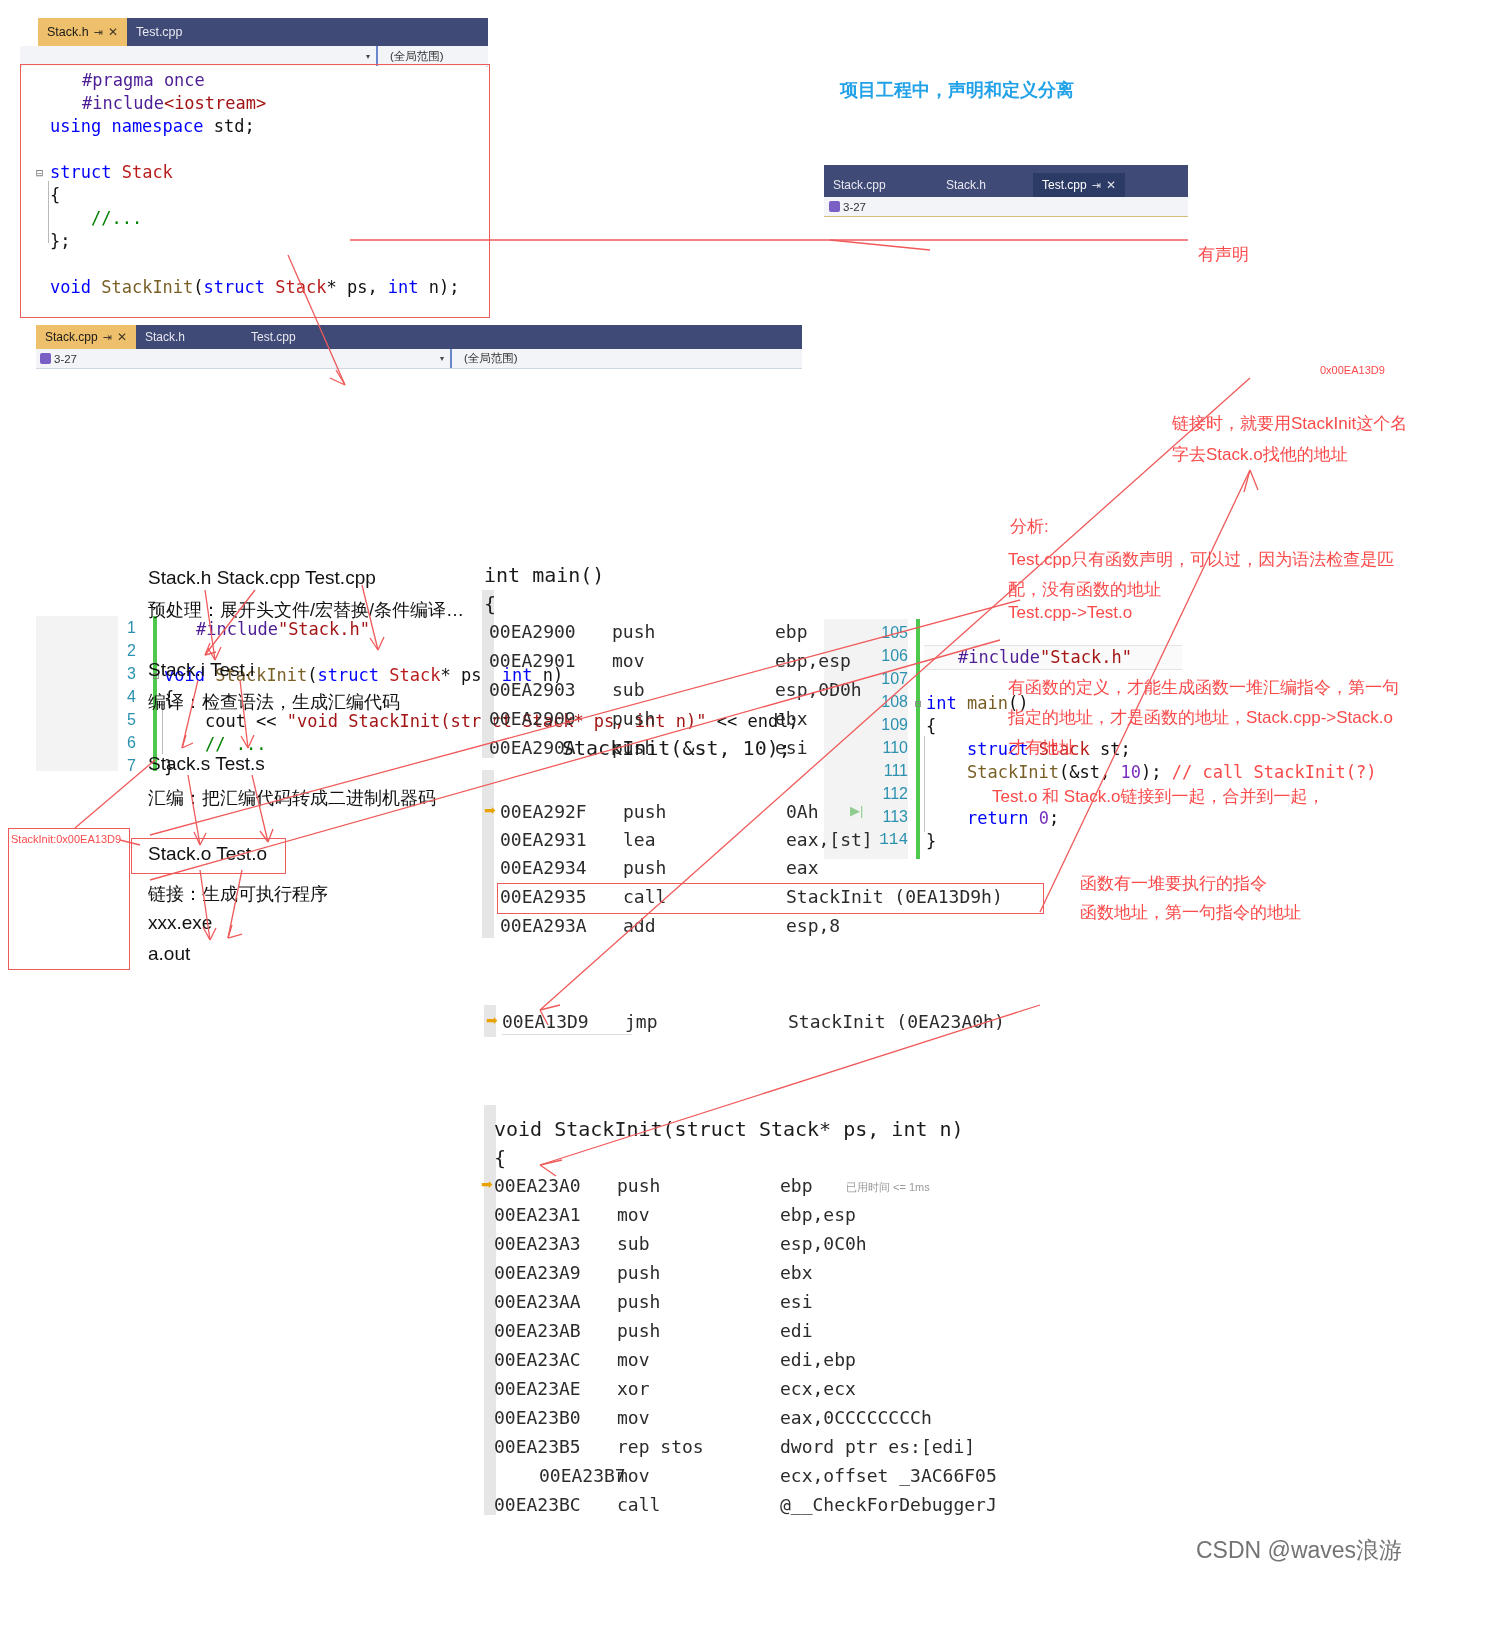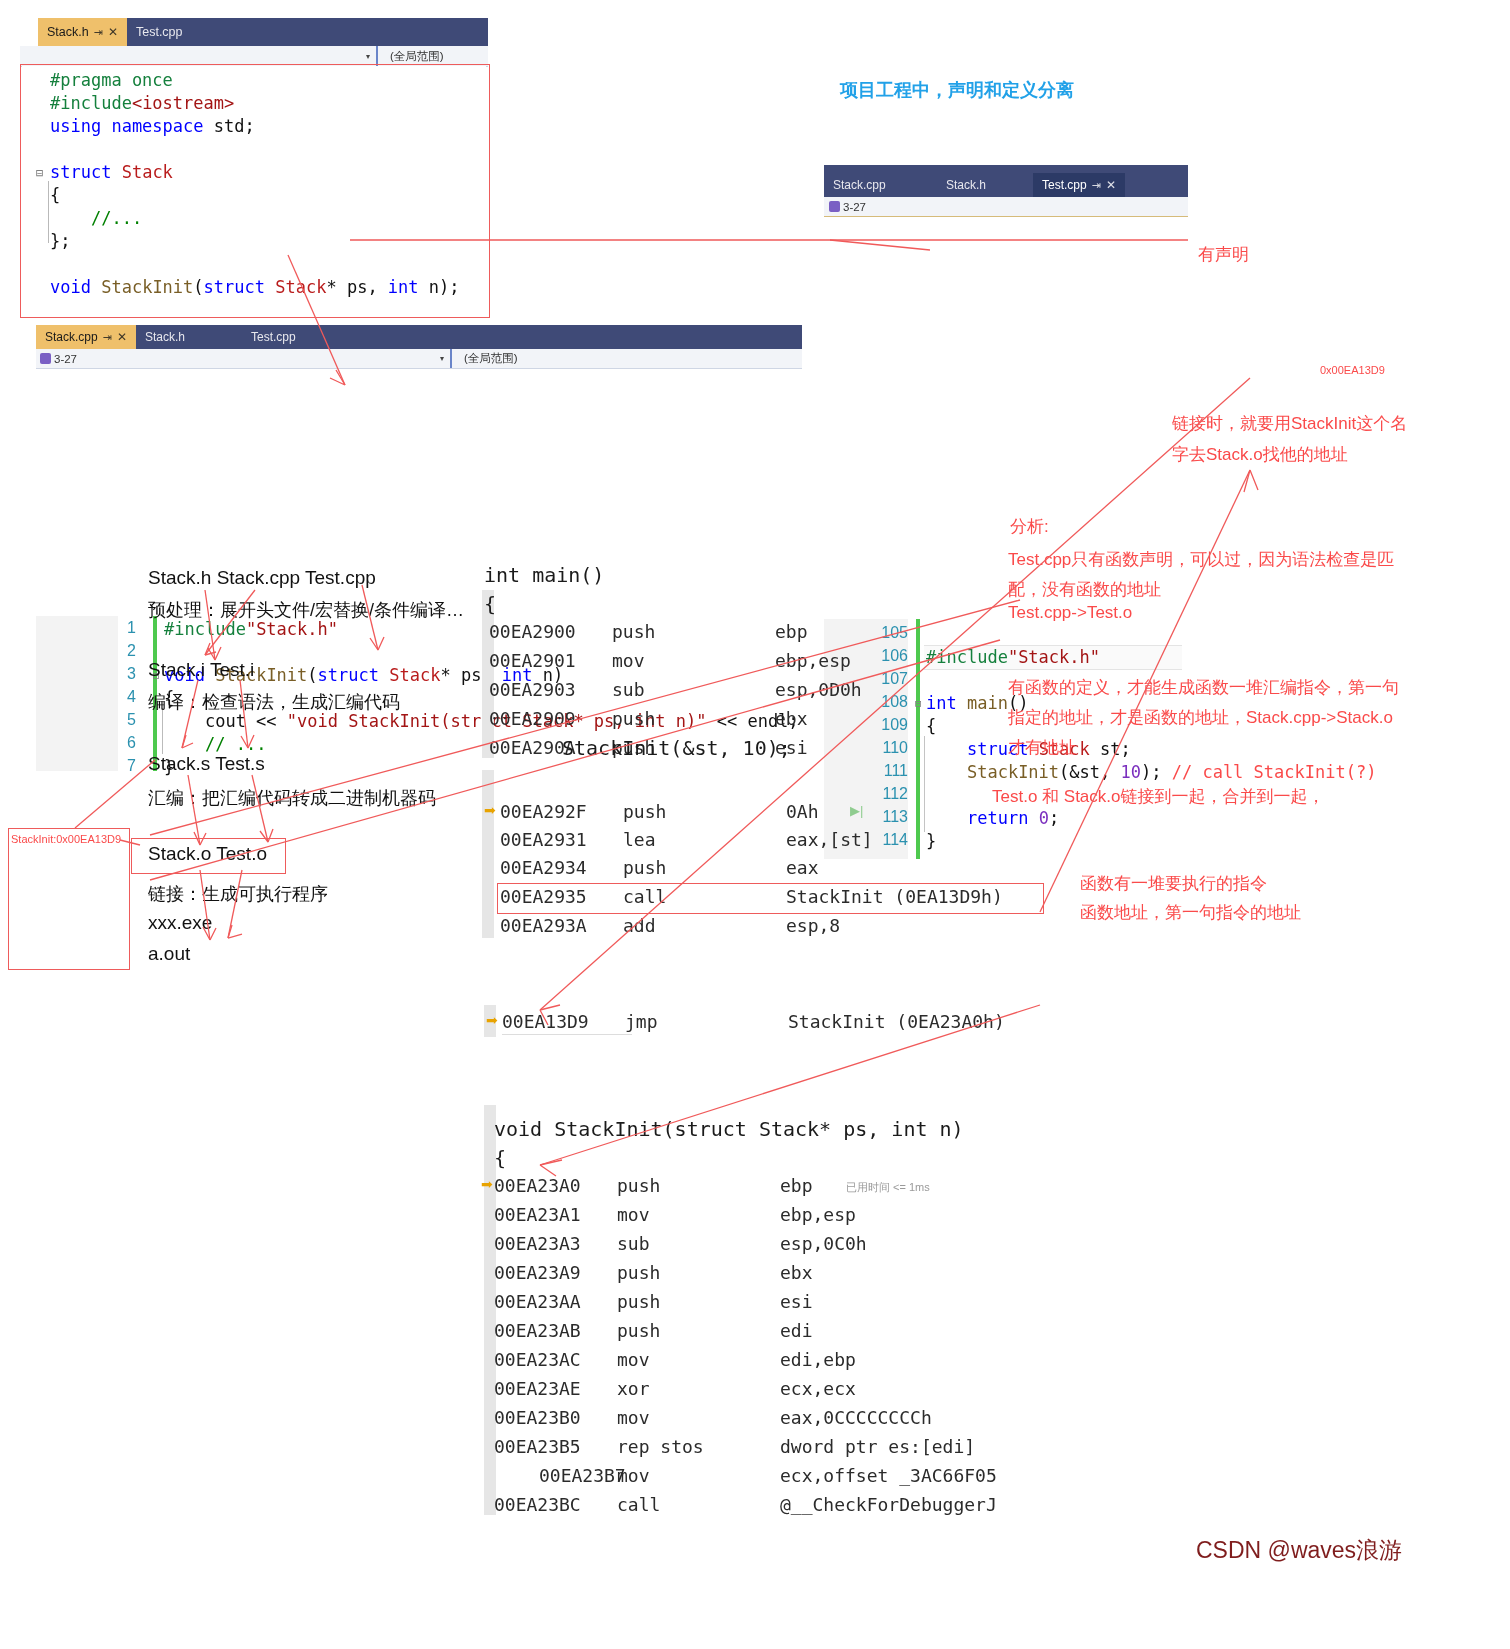--- a/index.html
+++ b/index.html
@@ -23,38 +23,38 @@
   .codearea{background:#ffffff;position:relative;}
   .gutter{position:absolute;left:0;top:0;bottom:0;background:#f3f3f3;}
   .greenbar{position:absolute;top:0;bottom:0;width:4px;background:#4ec94e;}
   .ln{position:absolute;text-align:right;color:#2b91af;font-size:16px;}
   .cl{position:absolute;white-space:pre;font-size:17px;color:#111;}
   .k{color:#0000ff;}
   .ty{color:#b91c1c;}
   .str{color:#a31515;}
   .cmt{color:#008000;}
   .fn{color:#795e26;}
-  .pp{color:#15803d;}
+  .pp{color:#4c1d95;margin-left:32px;}
   .num{color:#7b2fbe;}
   .boxline{position:absolute;border:1px solid #ee5b5b;}
 
   
   .ann{position:absolute;color:#fa4a4a;font-size:17px;white-space:nowrap;}
   .ann-blue{position:absolute;color:#21a1e8;font-size:17px;white-space:nowrap;}
   .plain{position:absolute;color:#111;font-size:19px;white-space:nowrap;}
 
   
   .asm{position:absolute;font-family:"DejaVu Sans Mono", monospace;font-size:18px;color:#2b2b2b;white-space:pre;}
   .asm-hdr{position:absolute;font-family:"DejaVu Sans Mono", monospace;font-size:20px;color:#1b1b1b;white-space:pre;}
   .asmgut{position:absolute;width:12px;background:#e6e6e6;}
   .yarrow{position:absolute;width:14px;height:14px;color:#e8a300;font-size:14px;line-height:14px;}
   .tinygray{position:absolute;color:#9a9a9a;font-size:11px;white-space:nowrap;}
 
   svg.overlay{position:absolute;left:0;top:0;width:1510px;height:1649px;pointer-events:none;}
-  .wm{position:absolute;color:#7f1d1d;font-size:23px;}
+  .wm{position:absolute;color:#737373;font-size:23px;}
 </style>
 </head>
 <body>
 
 <div class="ann-blue" style="left:840px;top:78px;font-size:18px;font-weight:bold;">项目工程中，声明和定义分离</div>
 
 <div class="vswin" style="left:38px;top:18px;width:450px;height:32px;">
   <div class="tabstrip" style="width:450px;height:28px;">
     <div class="tab active">
       <span>Stack.h</span>
@@ -152,21 +152,21 @@
   <div class="greenbar" style="left:92px;"></div>
   <div class="ln" style="left:22px;top:5px;width:62px;">105</div>
   <div class="ln" style="left:22px;top:28px;width:62px;">106</div>
   <div class="ln" style="left:22px;top:51px;width:62px;">107</div>
   <div class="ln" style="left:22px;top:74px;width:62px;">108</div>
   <div class="ln" style="left:22px;top:97px;width:62px;">109</div>
   <div class="ln" style="left:22px;top:120px;width:62px;">110</div>
   <div class="ln" style="left:22px;top:143px;width:62px;">111</div>
   <div class="ln" style="left:22px;top:166px;width:62px;">112</div>
   <div class="ln" style="left:22px;top:189px;width:62px;">113</div>
-  <div class="ln" style="left:22px;top:212px;width:62px;">114</div>
+  <div class="ln" style="left:22px;top:212px;width:62px;font-family:Liberation Mono, monospace;">114</div>
   <div style="position:absolute;left:100px;top:26px;width:258px;height:23px;border-top:1px solid #e4e4e4;border-bottom:1px solid #e4e4e4;background:#fafafa;"></div>
   <div class="cl mono" style="left:102px;top:28px;"><span style="color:#808080;font-size:11px;position:absolute;left:-11px;top:4px;"></span><span class="pp">#include</span><span class="str">"Stack.h"</span></div>
   <div class="cl mono" style="left:102px;top:74px;"><span style="color:#808080;font-size:11px;position:absolute;left:-11px;top:4px;">⊟</span><span class="k">int</span> <span class="fn">main</span>()</div>
   <div class="cl mono" style="left:102px;top:97px;">{</div>
   <div class="cl mono" style="left:102px;top:120px;">    <span class="k">struct</span> <span class="ty">Stack</span> st;</div>
   <div class="cl mono" style="left:102px;top:143px;">    <span class="fn">StackInit</span>(&amp;st, <span class="num">10</span>); <span style="color:#fa4a4a;">// call StackInit(?)</span></div>
   <div class="cl mono" style="left:102px;top:189px;">    <span class="k">return</span> <span class="num">0</span>;</div>
   <div class="cl mono" style="left:102px;top:212px;">}</div>
   <div style="position:absolute;left:100px;top:117px;width:1px;height:96px;background:#c4c4c4;"></div>
 </div>

